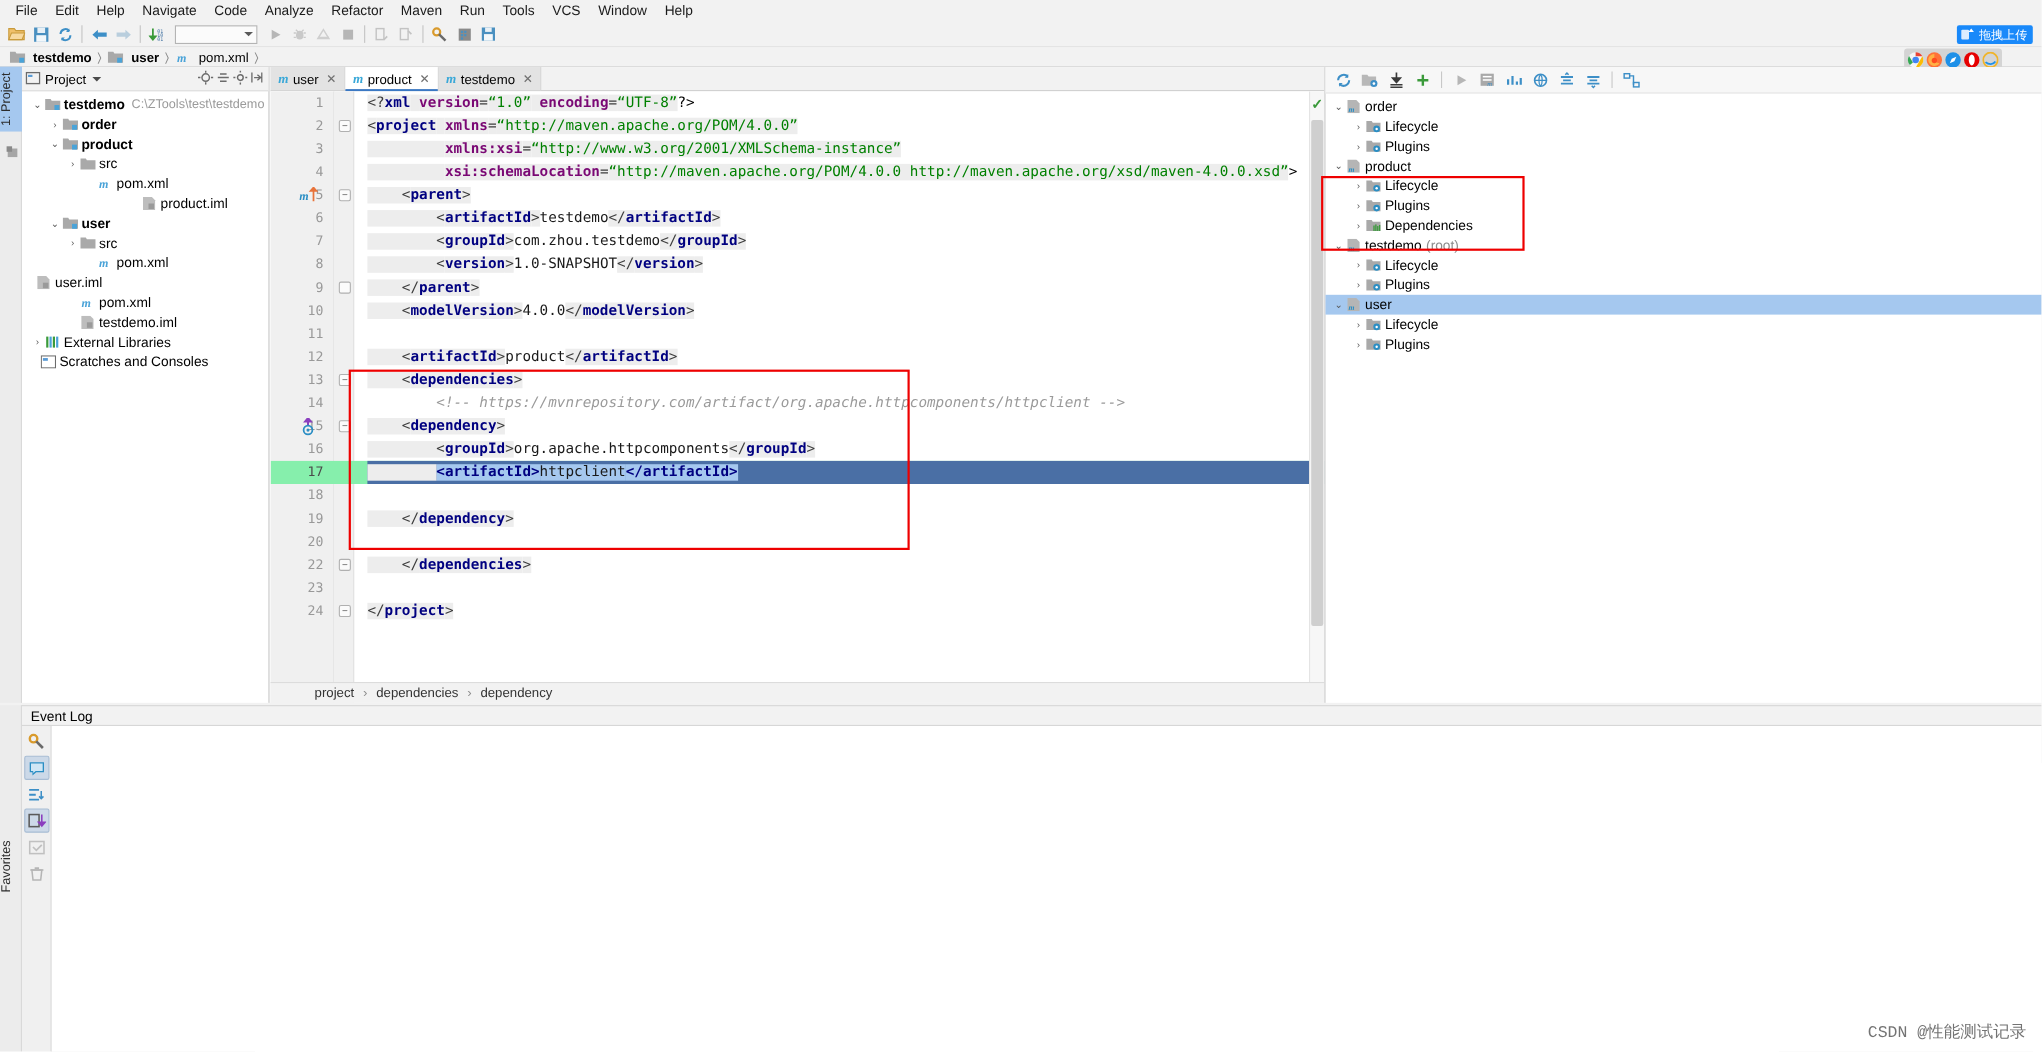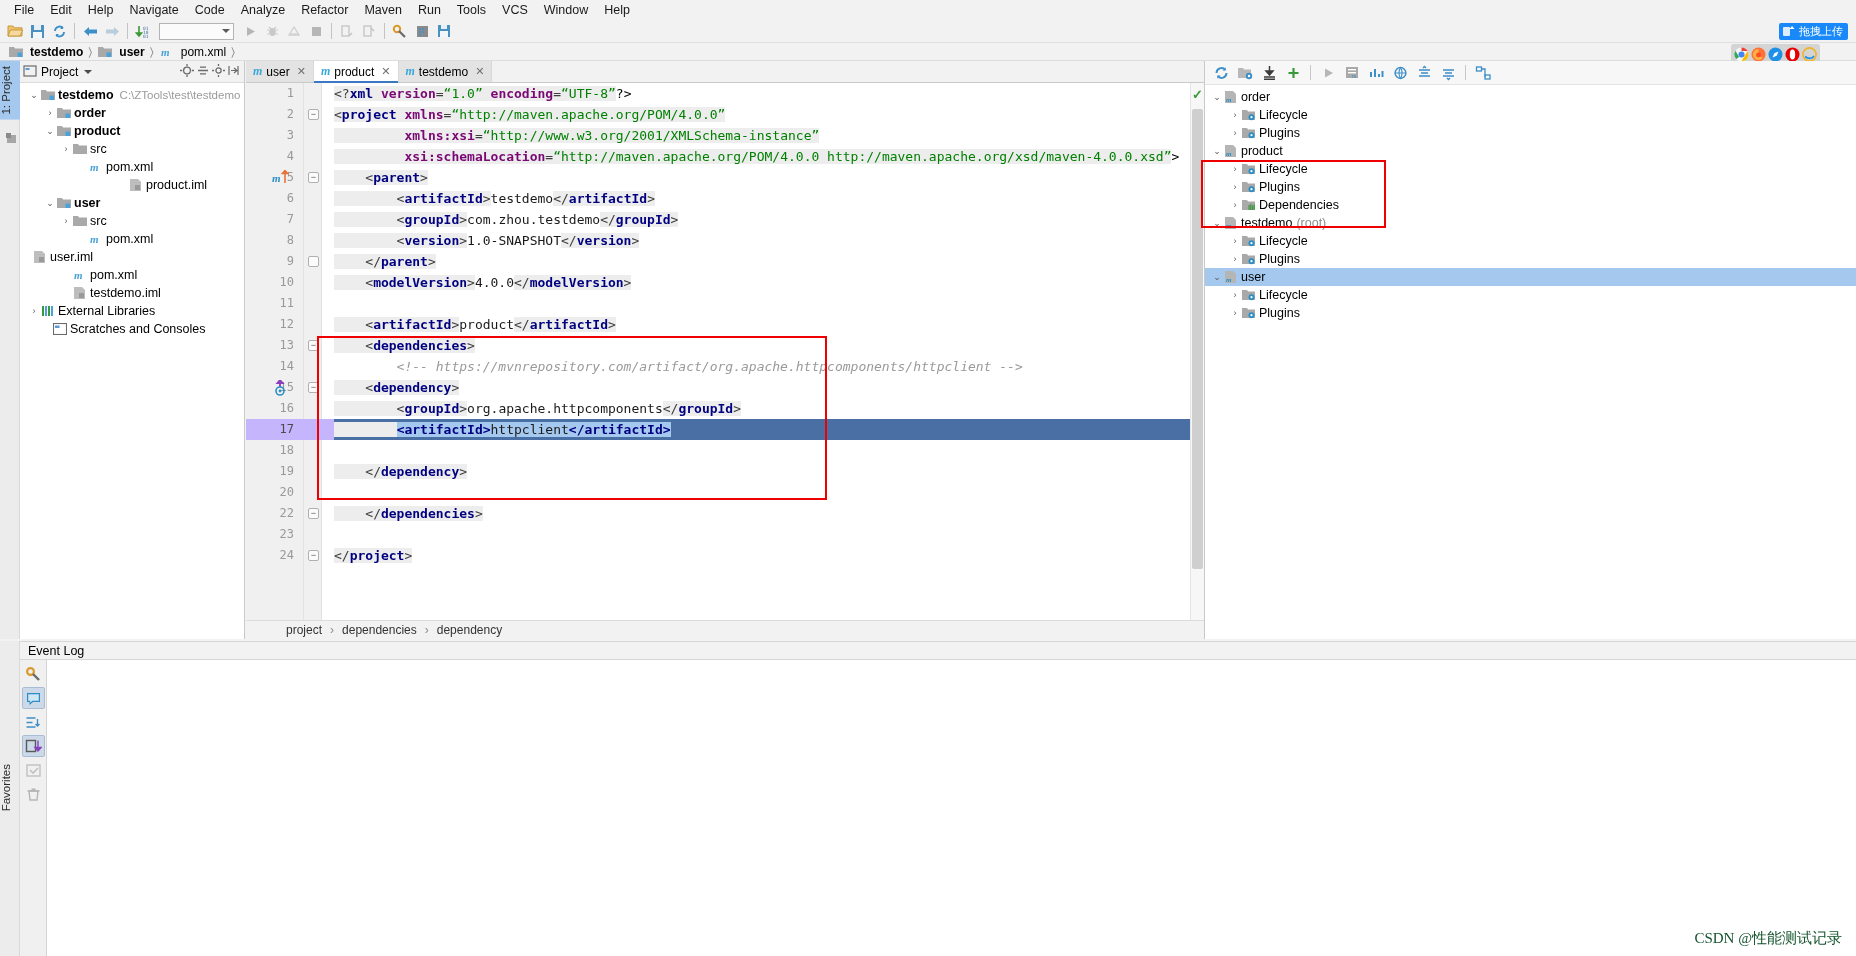--- a/index.html
+++ b/index.html
@@ -121,21 +121,21 @@
   .lines { position: absolute; left: 0; top: 0; width: 100%; }
   .cline { position: relative; height: 21px; line-height: 21px; white-space: pre; }
   .lnum {
     position: absolute; left: 0; width: 48px; text-align: right;
     color: #999999; font-family: "DejaVu Sans Mono", monospace; font-size: 12px;
   }
   .ctext {
     position: absolute; left: 88px; font-family: "DejaVu Sans Mono", monospace;
     font-size: 13px; letter-spacing: 0px;
   }
-  .cline.hl { background: #c4b5fd; }
+  .cline.hl { background: #86efac; }
   .cline.hl .lnum { color: #4a4a4a; }
   .tok-tag { color: #000080; font-weight: bold; background: #ededed; }
   .tok-br { color: #3c3c3c; background: #ededed; }
   .tok-attr { color: #7a0874; font-weight: bold; background: #ededed; }
   .tok-val { color: #008000; background: #ededed; }
   .tok-txt { color: #1a1a1a; }
   .tok-cmt { color: #9a9a9a; font-style: italic; }
   .sel { background: #a5c8ef !important; }
   .selbar { position: absolute; left: 88px; top: 0; height: 21px; background: #4a6fa5; }
 
@@ -214,22 +214,22 @@
     position: absolute; left: 47px; top: 660px; width: 1809px; height: 296px; background: #ffffff;
   }
   .fav-rail {
     position: absolute; left: 0; top: 760px; width: 20px; height: 196px;
   }
   .fav-label {
     writing-mode: vertical-rl; transform: rotate(180deg);
     font-size: 11.5px; color: #2b2b2b; padding: 4px 0; white-space: nowrap;
   }
   .watermark {
-    position: absolute; right: 14px; bottom: 8px; font-size: 15px; color: #14532d;
-    font-family: Liberation Serif, serif;
+    position: absolute; right: 14px; bottom: 8px; font-size: 15px; color: #737373;
+    font-family: Liberation Mono, monospace;
   }
 </style>
 </head>
 <body>
 
 <div id="app">
 
   <div class="menubar" id="menubar">
       <div class="menuitem">File</div>
       <div class="menuitem">Edit</div>
@@ -553,21 +553,21 @@
           <span class="tico">
             <svg width="14" height="12" viewBox="0 0 14 12">
               <rect x="1" y="1" width="2" height="10" fill="#3a9a3a"></rect>
               <rect x="4" y="1" width="2" height="10" fill="#4aa3d8"></rect>
               <rect x="7" y="1" width="2" height="10" fill="#3a9a3a"></rect>
               <rect x="10" y="1" width="2" height="10" fill="#4aa3d8"></rect>
             </svg>
           </span>
           <span class="tlabel">External Libraries</span>
         </div>
-        <div class="trow" style="padding-left: 20px;">
+        <div class="trow" style="padding-left: 4px;">
           <span class="tarrow"></span>
           <span class="tico">
             <svg width="14" height="12" viewBox="0 0 14 12">
               <rect x="0.5" y="0.5" width="13" height="11" fill="none" stroke="#6b6b6b" stroke-width="1.1"></rect>
               <rect x="2" y="2.5" width="4.5" height="2.5" fill="#5a9bd5"></rect>
             </svg>
           </span>
           <span class="tlabel">Scratches and Consoles</span>
         </div>
       </div>

